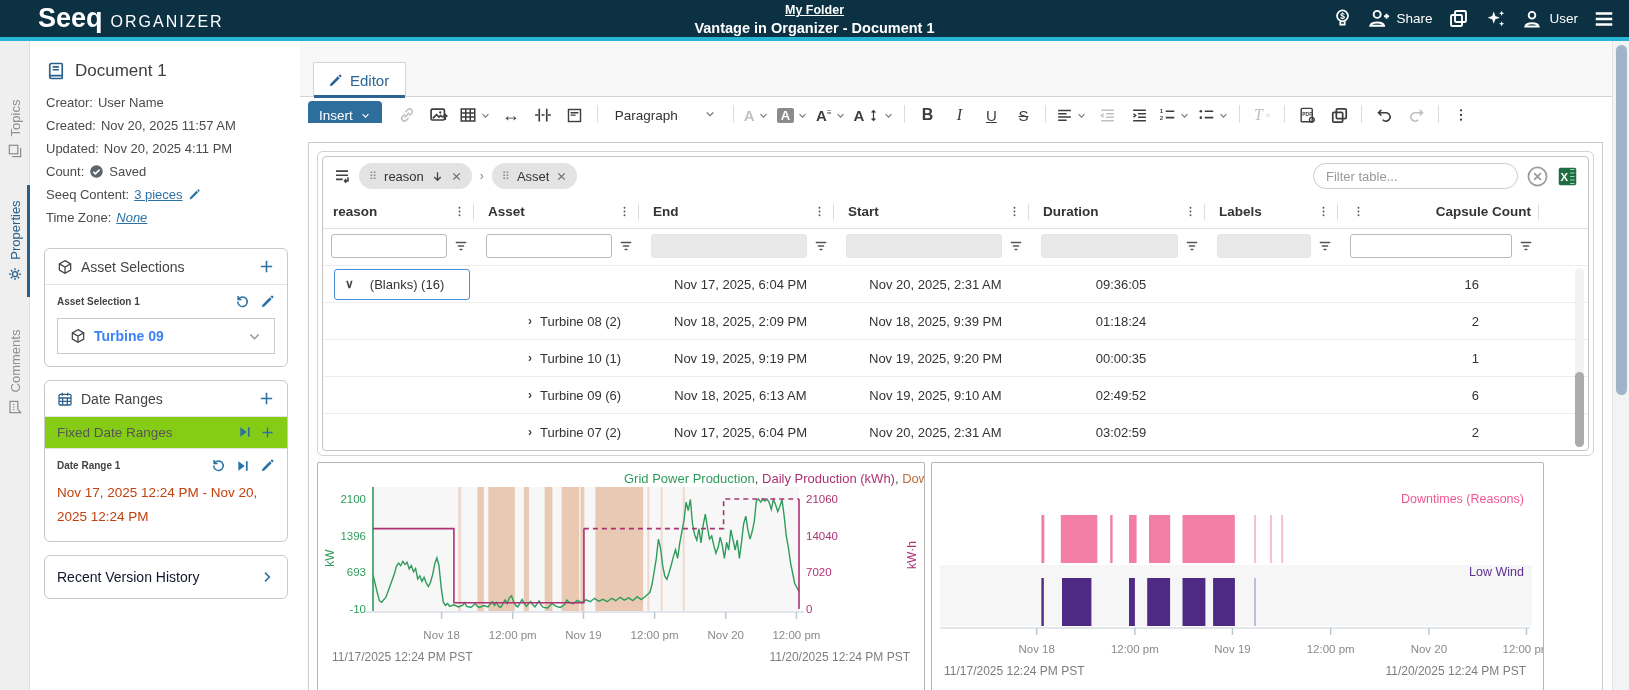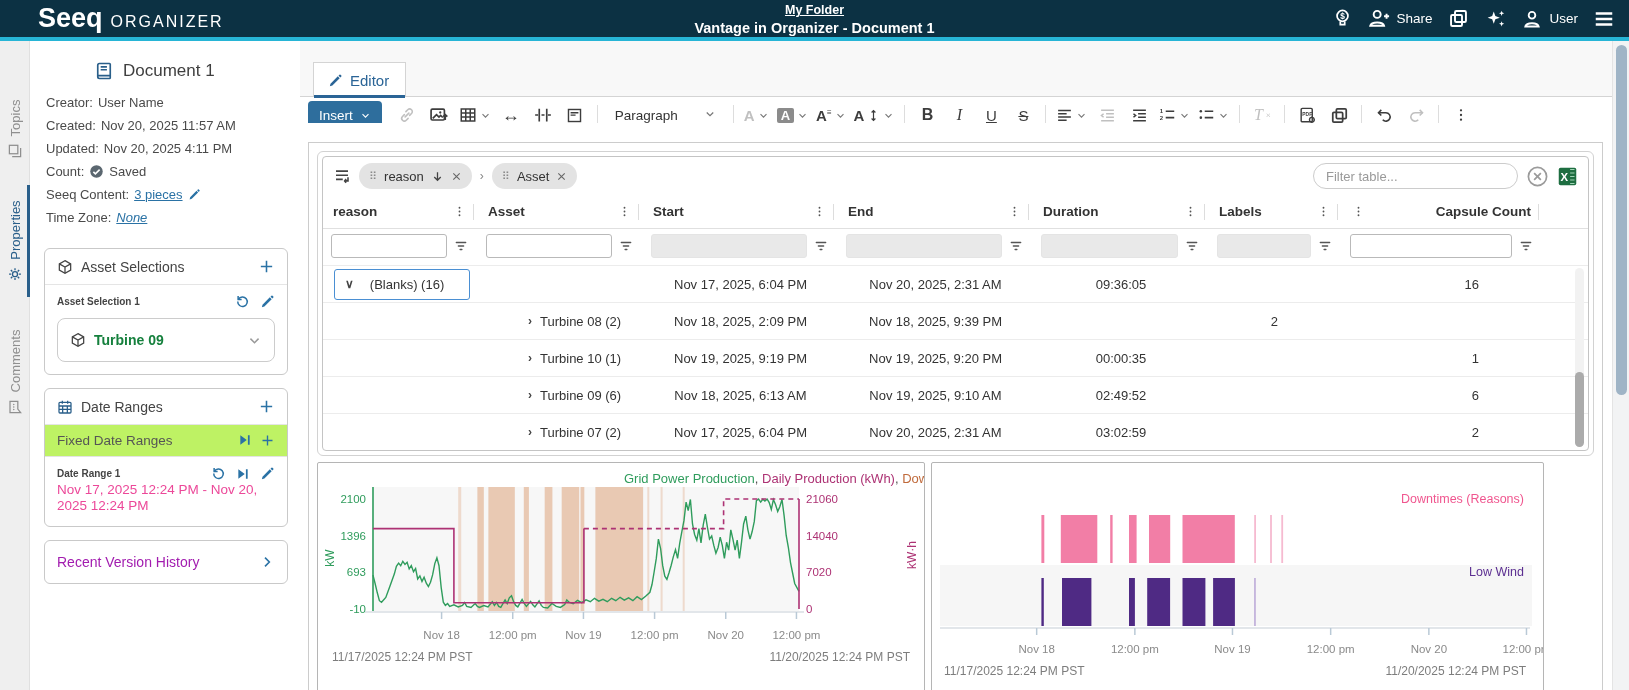--- a/index.html
+++ b/index.html
@@ -27,41 +27,41 @@
   
   .strip { position:absolute; top:41px; left:0; bottom:0; width:30px; background:#efefef; border-right:1px solid #e0e0e0; }
   .vtab { position:absolute; left:0; width:30px; cursor:pointer; color:#8f8f8f; }
   .vtab .rot { position:absolute; left:50%; top:50%; transform:translate(-50%,-50%) rotate(-90deg);
     display:flex; align-items:center; gap:7px; white-space:nowrap; font-size:13px; }
   .vtab.active { color:#2a5f8a; }
   .vtab.active::after { content:""; position:absolute; right:0; top:4px; bottom:4px; width:3px; background:#2a5f8a; }
 
   
   .sidebar { position:absolute; top:41px; left:30px; width:270px; bottom:0; background:#fff; overflow:hidden; }
-  .doc-head { display:flex; align-items:center; gap:9px; padding:20px 14px 10px 16px; color:#3f3f3f;margin-left:48px; }
+  .doc-head { display:flex; align-items:center; gap:9px; padding:20px 14px 10px 16px; color:#3f3f3f; }
   .doc-head .t { font-size:17px; }
   .meta { padding:0 14px 6px 16px; font-size:13px; color:#4a4a4a; }
   .meta .row { display:flex; align-items:center; gap:5px; height:23px; }
   .meta a { color:#2a72a5; }
   .meta .italic { font-style:italic; }
   .card { margin:13px 12px 0 14px; border:1px solid #c9c9c9; border-radius:6px; background:#fff; }
   .card-h { display:flex; align-items:center; gap:8px; padding:9px 12px; color:#444; font-size:14px;
     border-bottom:1px solid #e5e5e5; }
   .card-h .grow, .grow { flex:1; }
   .card-b { padding:9px 12px 12px 12px; }
   .item-row { display:flex; align-items:center; gap:10px; color:#444; }
   .item-row .name { font-size:10px; font-weight:bold; flex:1; }
   .blue { color:#2a72a5; }
-  .drop { margin-top:9px; height:44px; border:1px solid #ccc; border-radius:8px; display:flex; align-items:center;
-    gap:8px; padding:0 12px; cursor:pointer; color:#15803d; }
+  .drop { margin-top:9px; height:36px; border:1px solid #ccc; border-radius:0; display:flex; align-items:center;
+    gap:8px; padding:0 12px; cursor:pointer; color:#3b82f6; }
   .drop .name { font-weight:bold; font-size:14px; flex:1; }
-  .sub-row { display:flex; align-items:flex-start; gap:8px; background:#bef264; border-bottom:1px solid #e3e3e3;
+  .sub-row { display:flex; align-items:flex-start; gap:8px; background:#84cc16; border-bottom:1px solid #e3e3e3;
     padding:8px 12px; font-size:13.5px; color:#555; }
-  .range-text { font-size:13.5px; color:#ec4899; line-height:16px; margin-top:1px; }
-  .hist { display:flex; align-items:center; padding:13px 12px; color:#a21caf; font-size:14px; cursor:pointer; }
+  .range-text { font-size:13.5px; color:#c2410c; line-height:24px; margin-top:8px; }
+  .hist { display:flex; align-items:center; padding:13px 12px; color:#0f172a; font-size:14px; cursor:pointer; }
 
   
   .main { position:absolute; top:41px; left:300px; width:1312px; bottom:0; background:#fff; }
   .tabrow { height:56px; background:#f8f8f8; border-bottom:1px solid #d4d4d4; display:flex; align-items:flex-end; }
   .etab { margin-left:13px; background:#fff; border:1px solid #d4d4d4; border-bottom:none; padding:9px 16px 8px 14px;
     display:flex; align-items:center; gap:7px; color:#2a6496; font-size:15px; position:relative; top:1px; cursor:pointer; }
   .etab::after { content:""; position:absolute; left:0; right:0; bottom:-1px; height:3px; background:#2a6496; }
 
   .tools { height:37px; background:#fff; border-bottom:1px solid #e2e2e2; display:flex; align-items:center; padding:0 8px; gap:2px; }
   .tbtn { min-width:30px; height:30px; border-radius:4px; display:flex; align-items:center; justify-content:center;
@@ -745,28 +745,28 @@
                   <span class="csep"></span>
                 </div>
                 <div class="th">
                   <span class="lbl">Asset</span>
                   <svg class="ic kb" width="13" height="13">
                     <use href="#i-kebab"></use>
                   </svg>
                   <span class="csep"></span>
                 </div>
                 <div class="th">
-                  <span class="lbl">Start</span>
+                  <span class="lbl">End</span>
                   <svg class="ic kb" width="13" height="13">
                     <use href="#i-kebab"></use>
                   </svg>
                   <span class="csep"></span>
                 </div>
                 <div class="th">
-                  <span class="lbl">End</span>
+                  <span class="lbl">Start</span>
                   <svg class="ic kb" width="13" height="13">
                     <use href="#i-kebab"></use>
                   </svg>
                   <span class="csep"></span>
                 </div>
                 <div class="th">
                   <span class="lbl">Duration</span>
                   <svg class="ic kb" width="13" height="13">
                     <use href="#i-kebab"></use>
                   </svg>
@@ -850,20 +850,21 @@
                   <div></div>
                 </div>
                 <div class="tgrid trow">
                   <div class="td"></div>
                   <div class="td asset-cell">
                     <span class="expander">›</span>
                     <span>Turbine 08 (2)</span>
                   </div>
                   <div class="td center">Nov 18, 2025, 2:09 PM</div>
                   <div class="td center">Nov 18, 2025, 9:39 PM</div>
+                  <div class="td center">01:18:24</div>
                   <div class="td"></div>
                   <div class="td right">2</div>
                   <div></div>
                 </div>
                 <div class="tgrid trow">
                   <div class="td"></div>
                   <div class="td asset-cell">
                     <span class="expander">›</span>
                     <span>Turbine 10 (1)</span>
                   </div>

